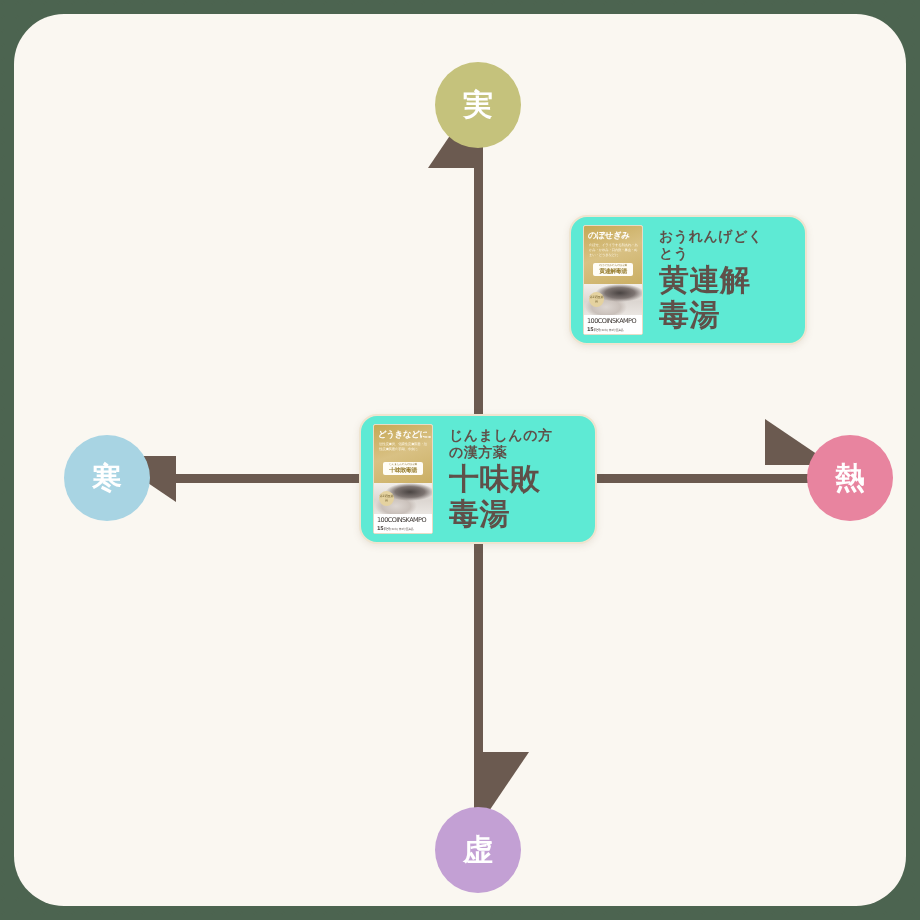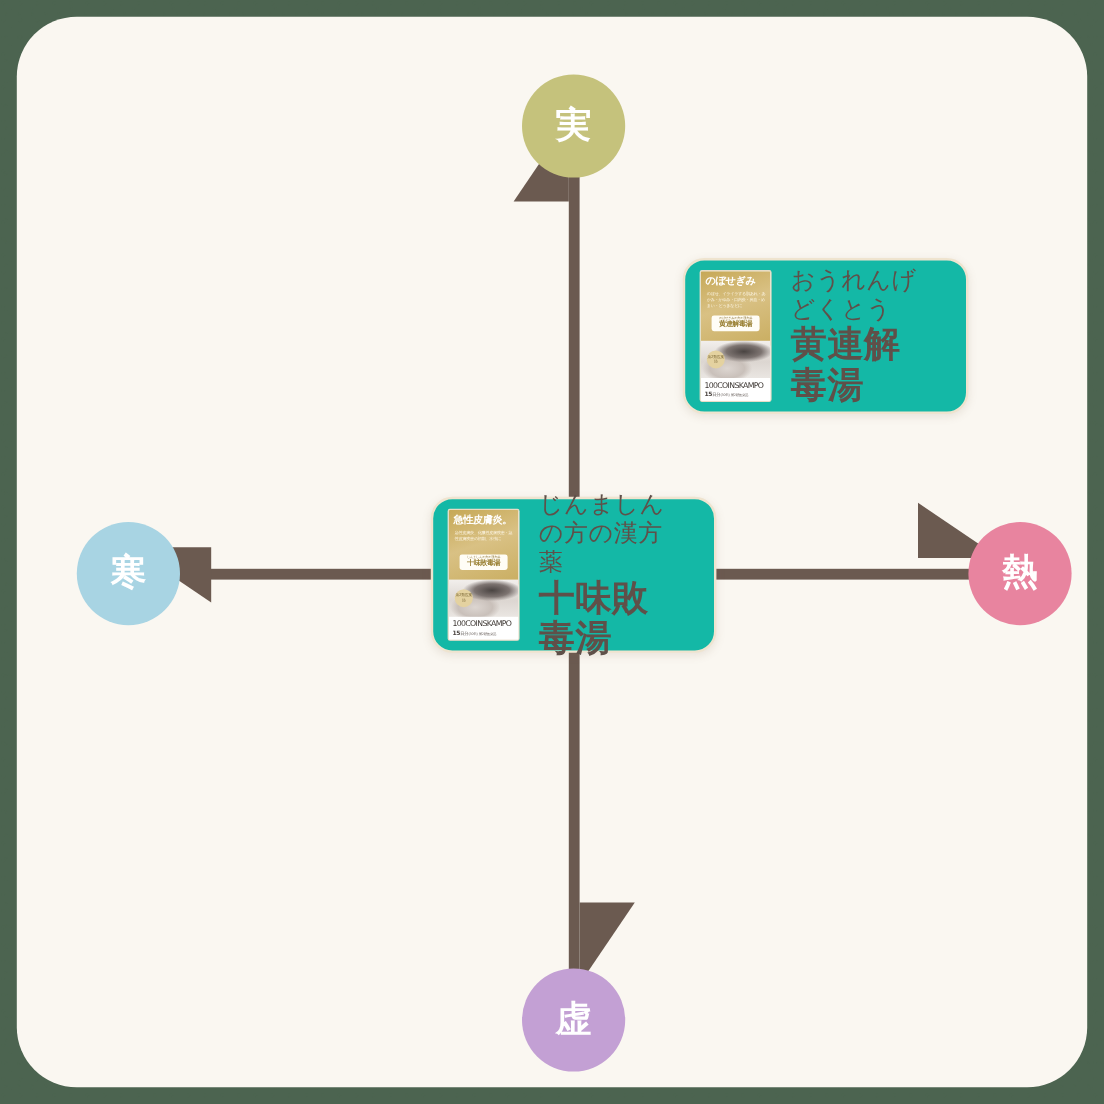--- a/index.html
+++ b/index.html
@@ -70,21 +70,21 @@
     line-height:1;
   }
   #node-top   { left:417px; top:44px;  }
   #node-bottom{ left:417px; top:789px; }
   #node-left  { left:46px;  top:417px; }
   #node-right { left:789px; top:417px; }
 
   
   .card{
     position:absolute;
-    background:#14b8a6;
+    background:#5eead4;
     border:2px solid #efe4cf;
     border-radius:18px;
     box-shadow:0 2px 7px rgba(120,100,80,.13);
     display:flex;
     align-items:center;
     padding:10px 32px 10px 12px;
   }
   #card-ouren{ left:551px; top:197px; width:238px; height:130px; }
   #card-juumi{ left:341px; top:396px; width:238px; height:130px; }
 
@@ -149,21 +149,21 @@
   }
   .pbox-days{
     position:absolute; left:3px; top:11px; right:2px;
     font-size:3.6px; color:#4b4440; letter-spacing:-.2px; white-space:nowrap;
   }
   .pbox-days b{ font-size:5px; }
   .pbox-days span.note{ font-size:2.8px; color:#6e6662; }
 
   .card-text{ margin-left:16px; }
   .card-kana{
-    font-size:20px; color:#5f5049; font-weight:400;
+    font-size:14px; color:#5f5049; font-weight:700;
     letter-spacing:.5px; line-height:1.2; margin-bottom:2px;
   }
   .card-name{
     font-size:30px; color:#5f5049; font-weight:700;
     letter-spacing:.5px; line-height:1.15;
   }
 </style>
 </head>
 <body>
 
@@ -226,21 +226,21 @@
       <div class="card-text">
         <div class="card-kana">おうれんげどくとう</div>
         <div class="card-name">黄連解毒湯</div>
       </div>
     </div>
 
     <div class="card" id="card-juumi">
       <div class="pbox">
         <div class="pbox-top"></div>
         <div class="pbox-photo"></div>
-        <div class="pbox-title">急性皮膚炎。</div>
+        <div class="pbox-title">どうきなどに。</div>
         <div class="pbox-sub">急性皮膚炎、化膿性皮膚疾患・急性皮膚疾患の初期、水虫に</div>
         <div class="pbox-badge">
           <div class="pbox-badge-small">じんましんの方の漢方薬</div>
           <div class="pbox-badge-main">十味敗毒湯</div>
         </div>
         <div class="pbox-round">第2類医薬品</div>
         <div class="pbox-bottom">
           <div class="pbox-brand">100COINSKAMPO</div>
           <div class="pbox-days">
             <b>15</b><span>日分</span><span class="note">(30包)</span>

